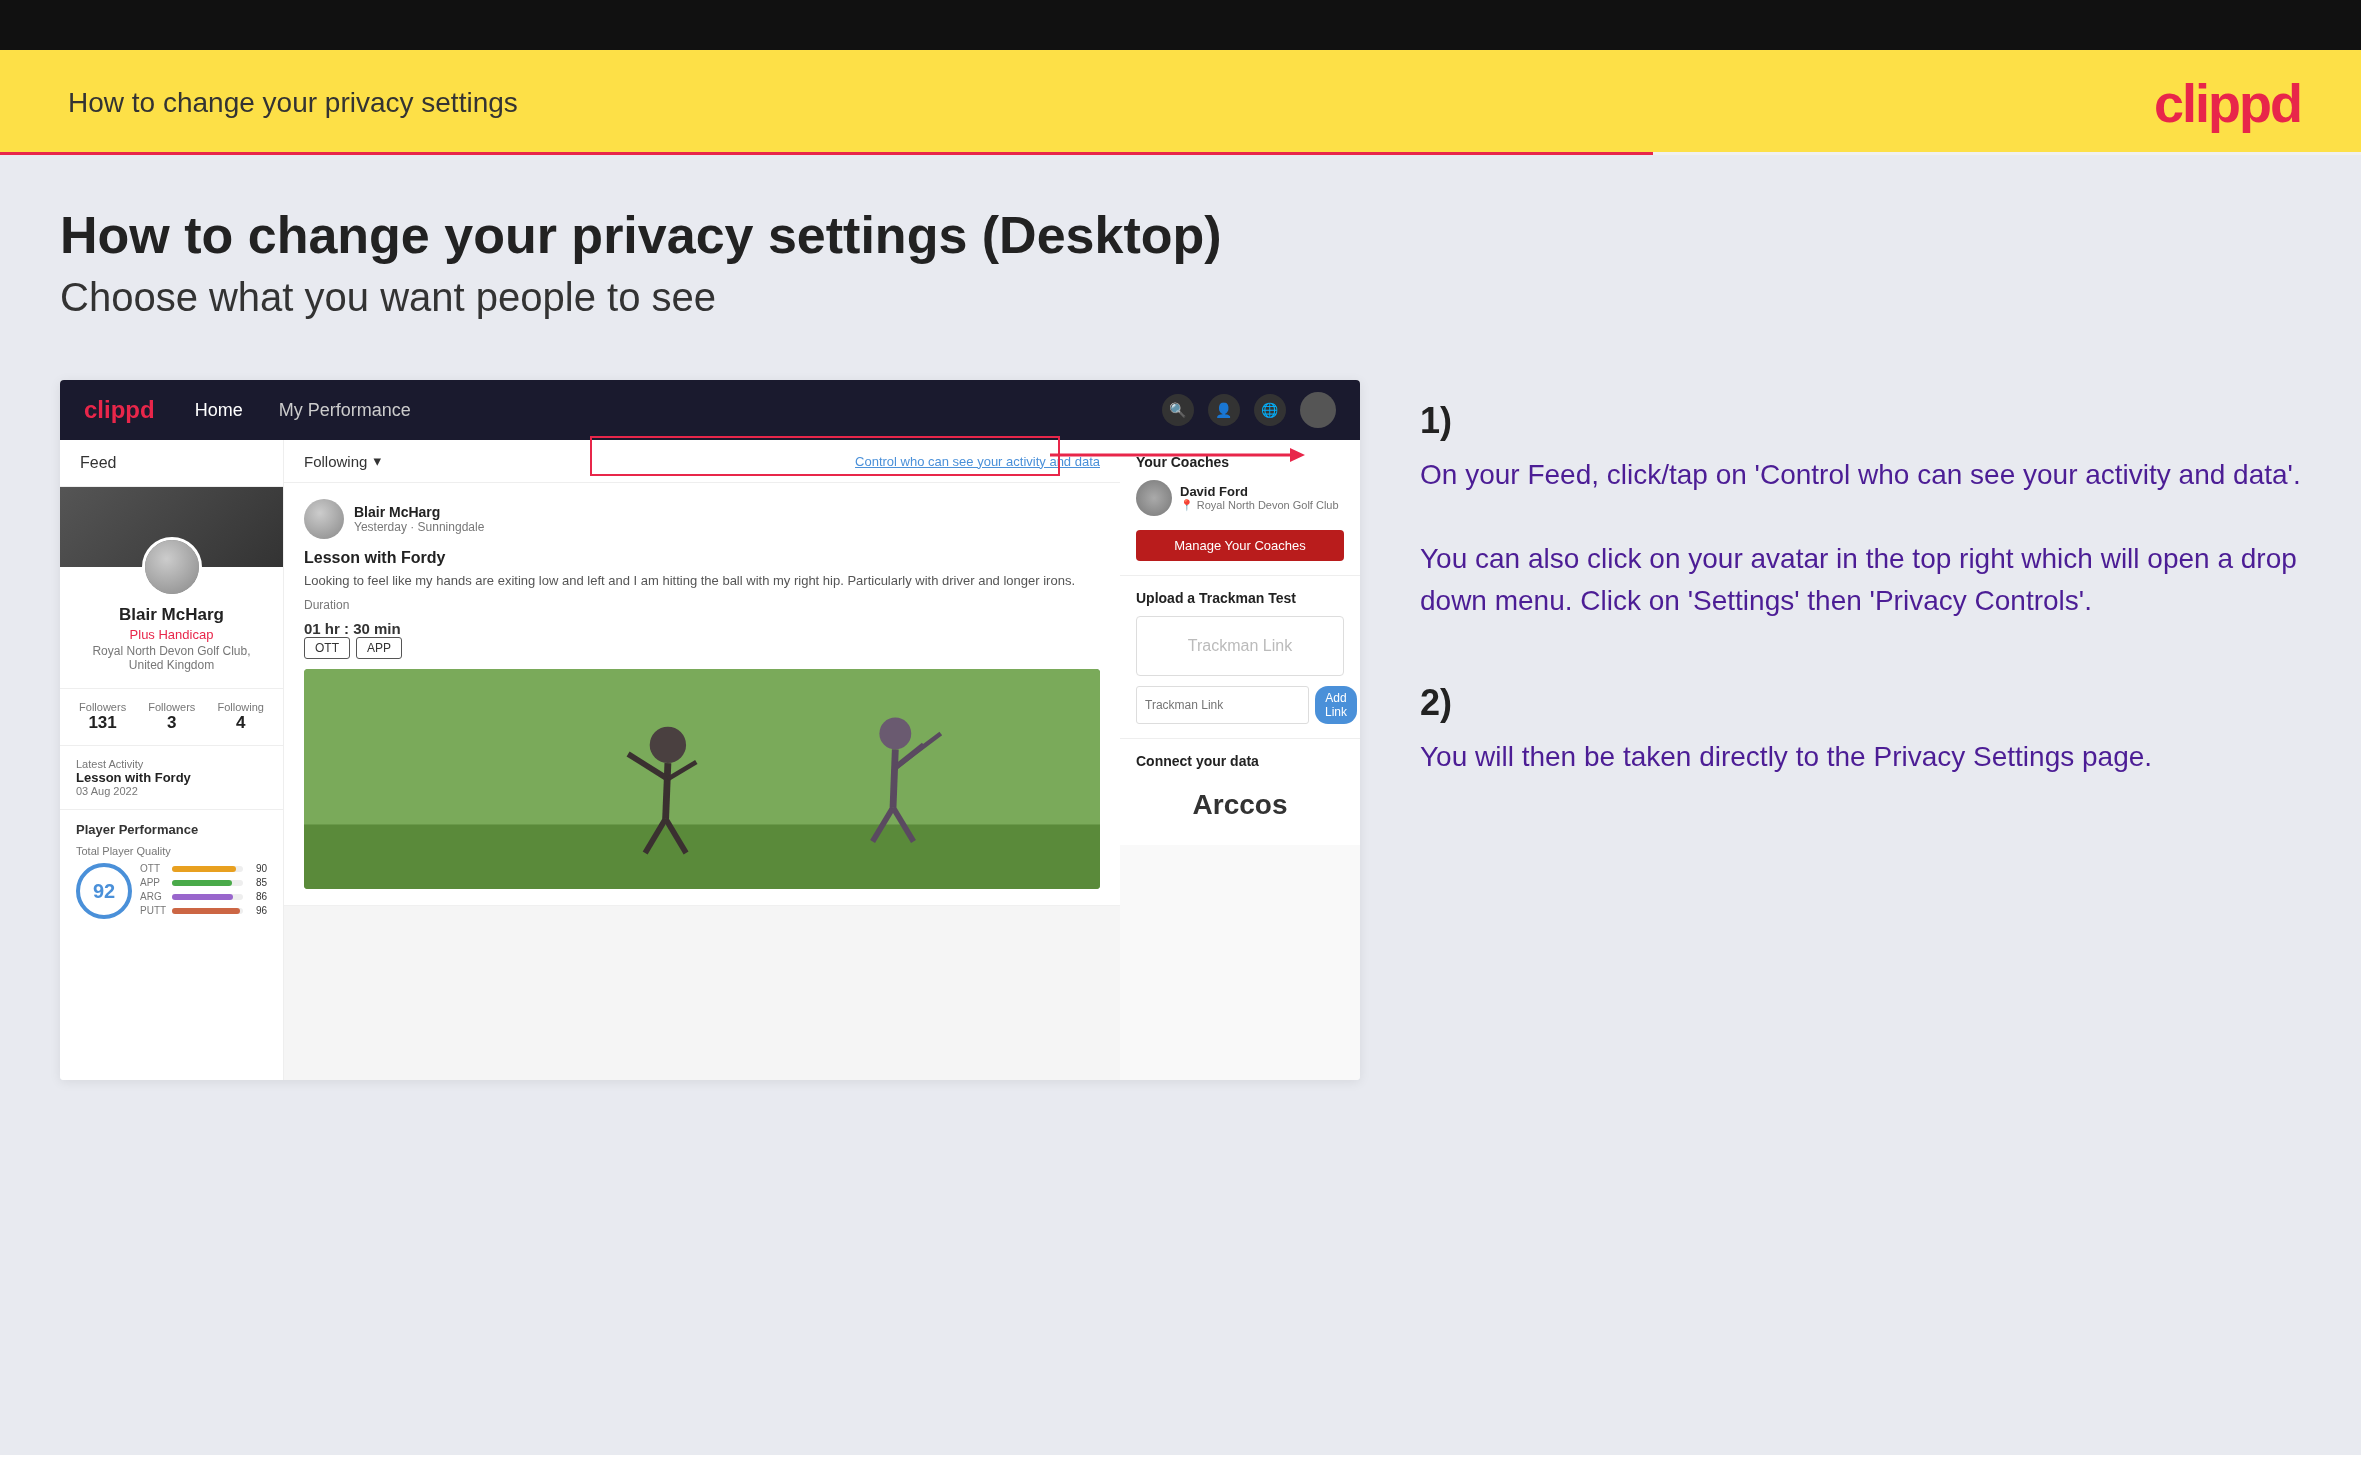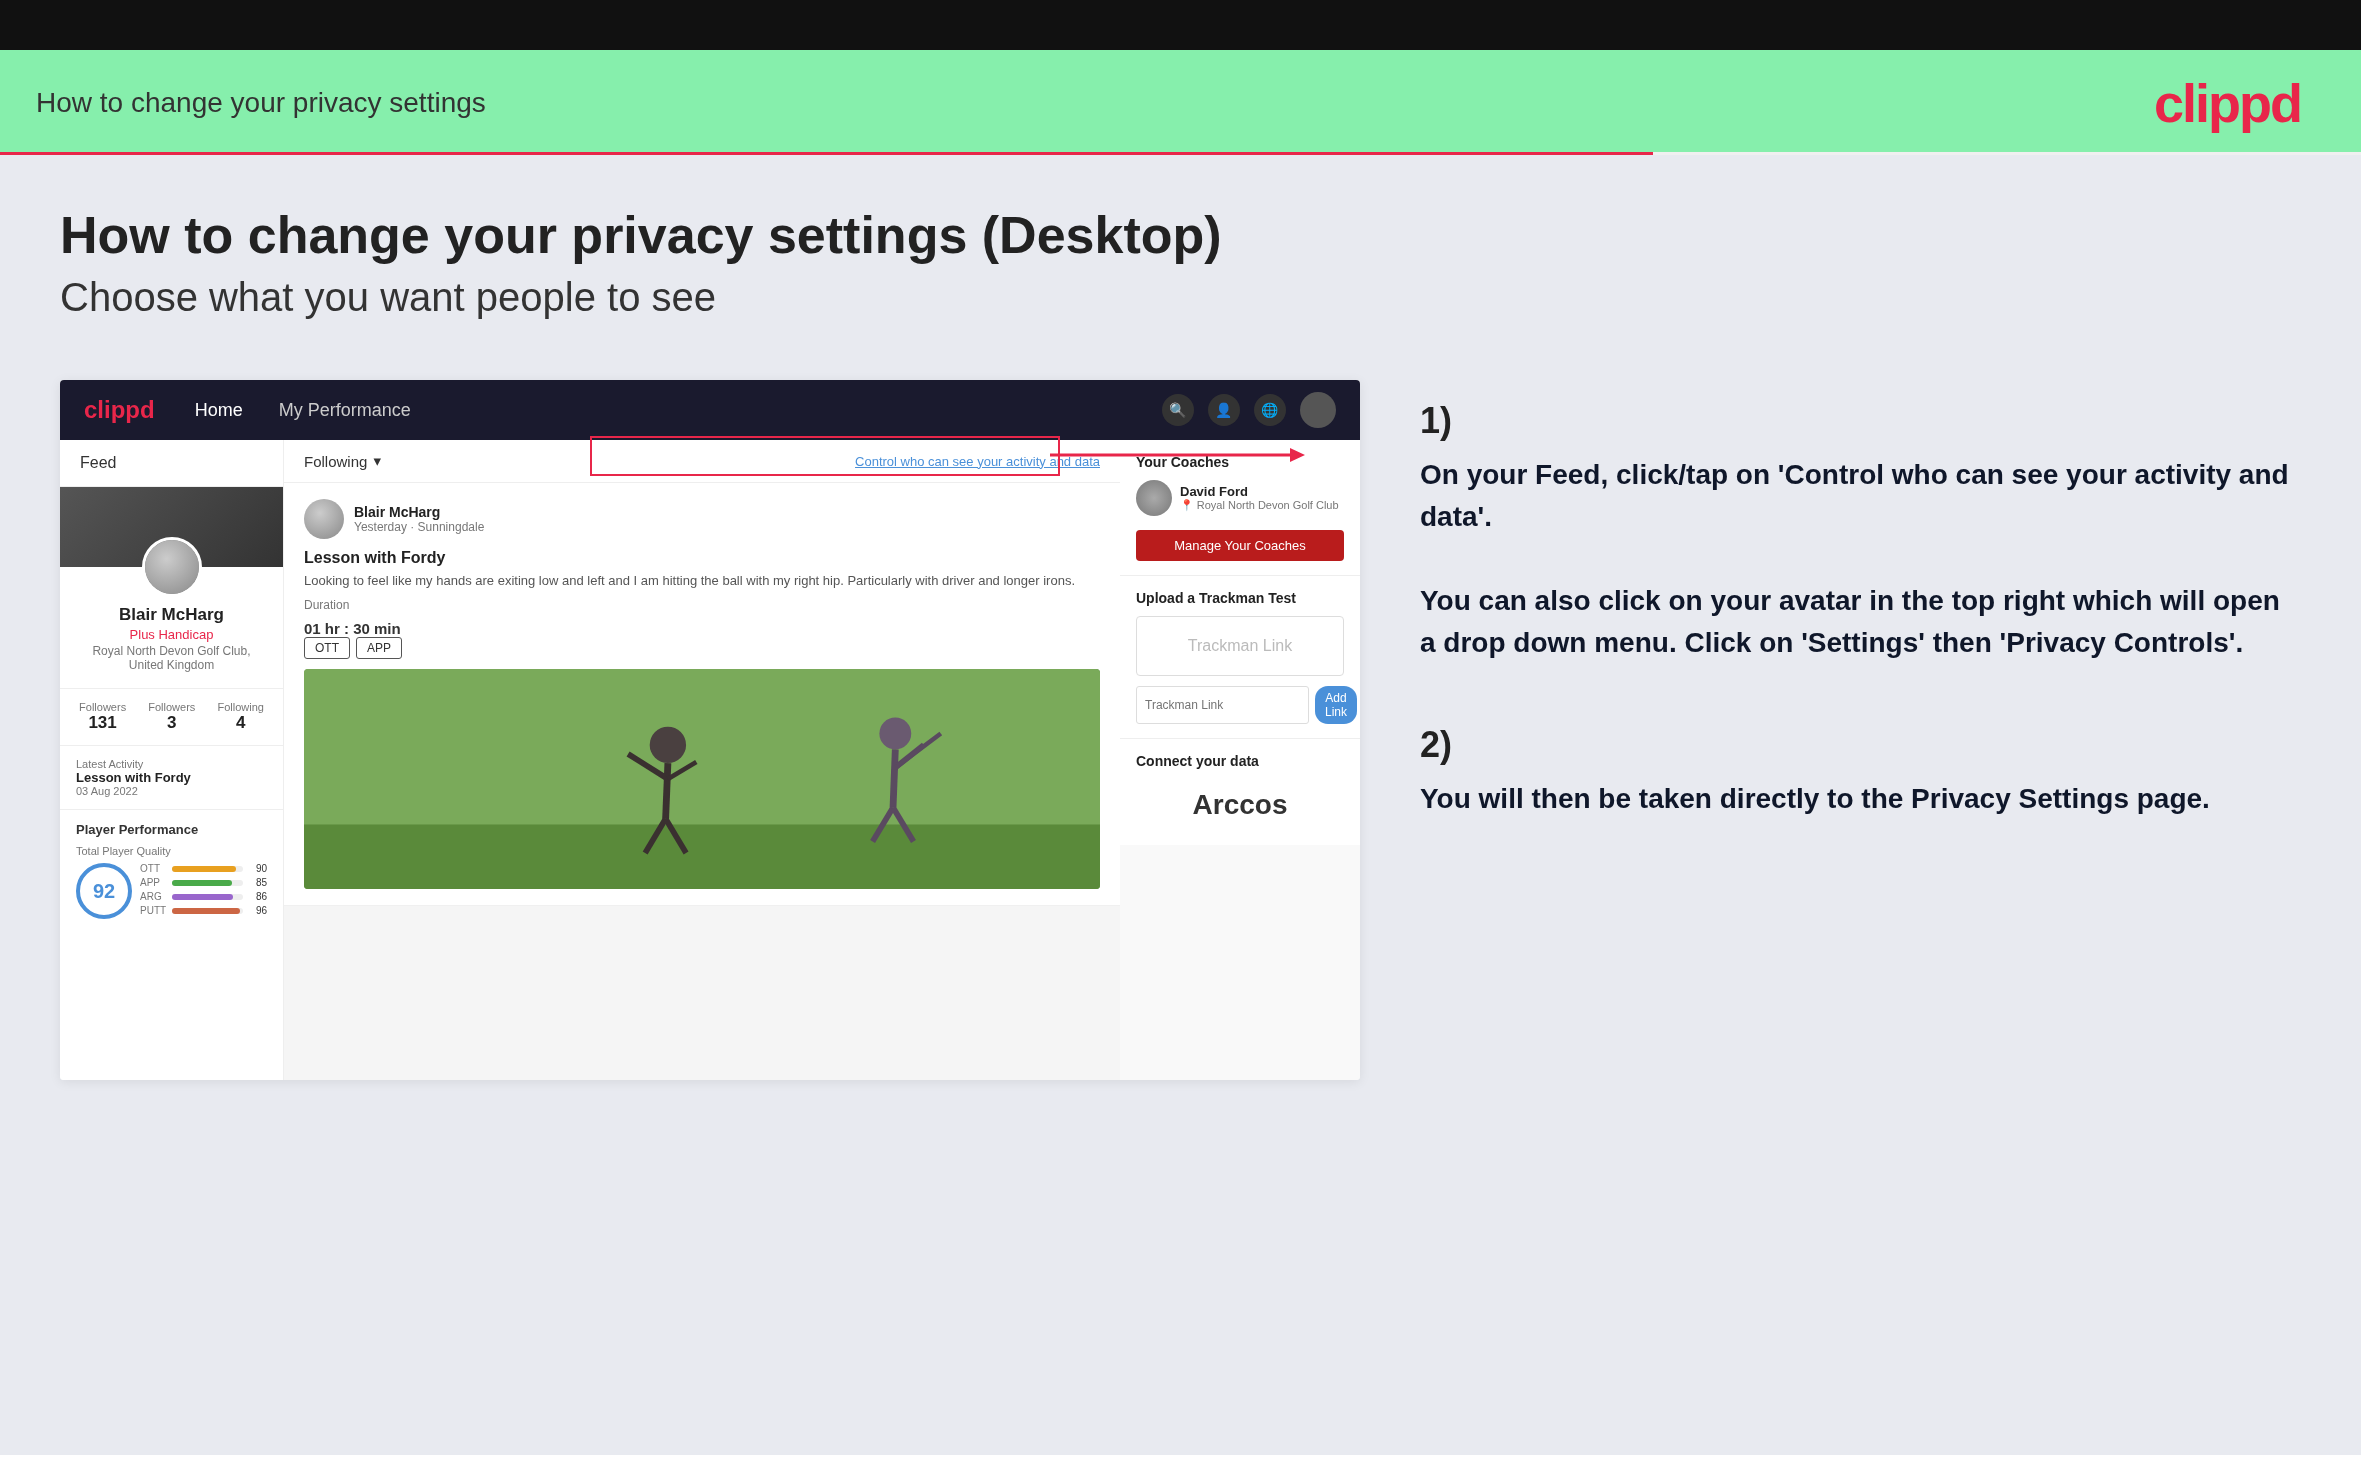--- a/index.html
+++ b/index.html
@@ -10,22 +10,22 @@
       background: #111;
       height: 50px;
       width: 100%;
     }
 
     
     .header {
       display: flex;
       align-items: center;
       justify-content: space-between;
-      padding: 22px 60px 18px 36px;
-      background: #86efac;
+      padding: 22px 60px 18px 68px;
+      background: #fde047;
     }
     .header-title {
       font-size: 28px;
       color: #333;
       font-weight: 400;
     }
     .logo {
       font-size: 54px;
       font-weight: 800;
       color: #e8264a;
@@ -388,23 +388,22 @@
       margin-bottom: 60px;
     }
     .instruction-number {
       font-size: 36px;
       font-weight: 700;
       color: #222;
       margin-bottom: 12px;
     }
     .instruction-text {
       font-size: 28px;
-      color: #0f172a;
+      color: #4c1d95;
       line-height: 1.5;
-      font-weight: bold;
     }
 
     
     .footer {
       padding: 20px 60px;
       background: #fff;
     }
   </style>
 </head>
 <body>

